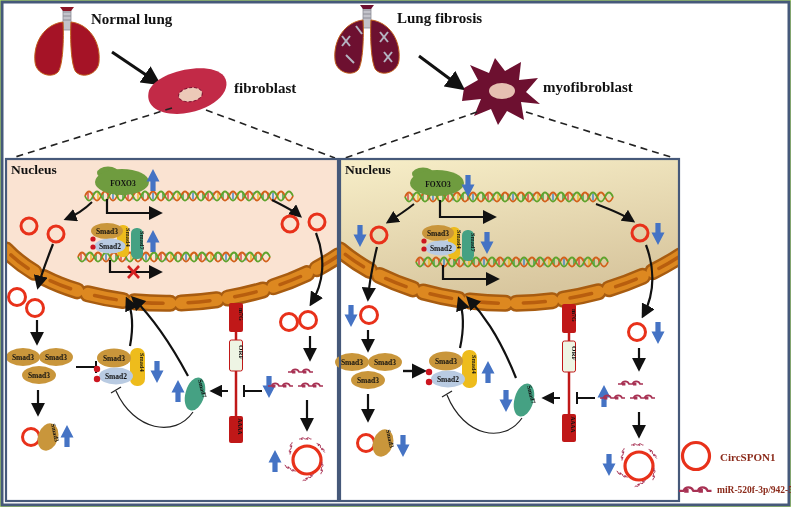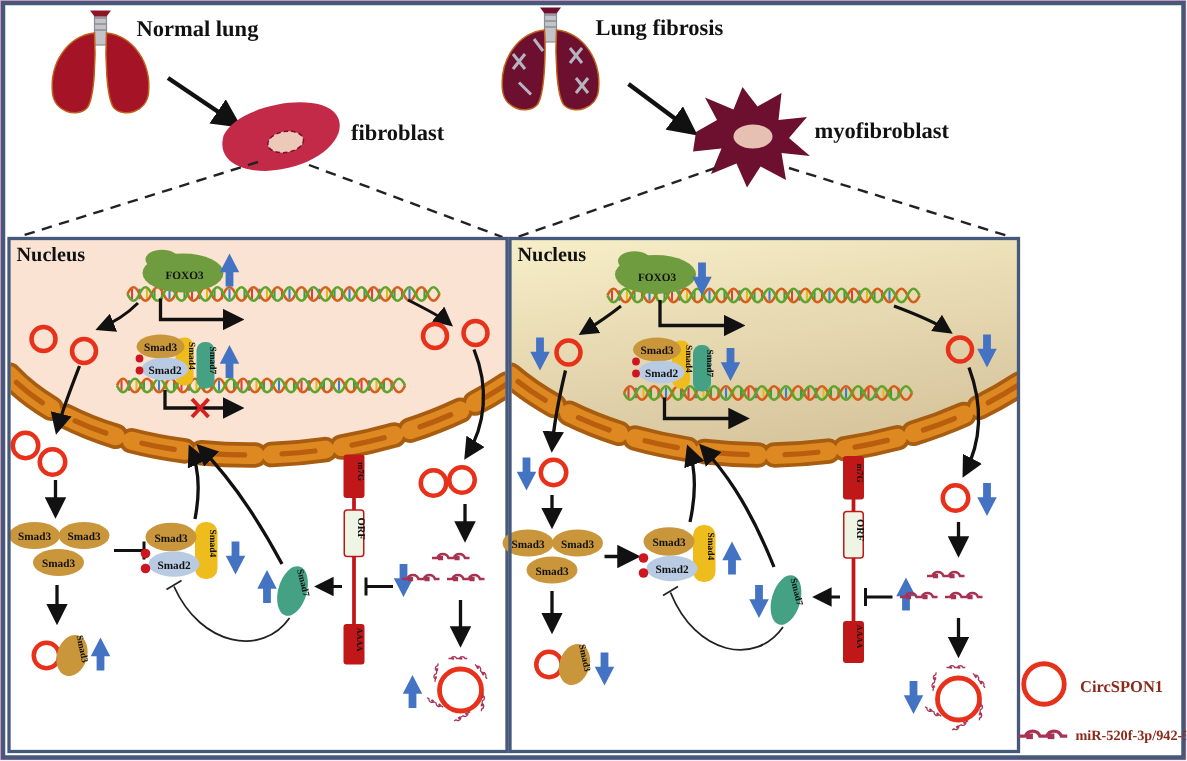--- a/index.html
+++ b/index.html
@@ -1,16 +1,16 @@
 <!DOCTYPE html>
 <html><head>
 <meta charset="utf-8">
 <style>
   html,body{margin:0;padding:0;background:#ffffff;}
-  .stage{position:relative;width:791px;height:507px;background:#f9a8d4;overflow:hidden;}
+  .stage{position:relative;width:791px;height:507px;background:#bef264;overflow:hidden;}
   svg{display:block;}
   text{font-family:"Liberation Serif","DejaVu Serif",serif;fill:#111;}
   .title{font-size:15px;font-weight:bold;}
   .nucleus-t{font-size:13.5px;font-weight:bold;}
   .prot{font-size:7.5px;font-weight:bold;text-anchor:middle;}
   .prot-sm{font-size:6.3px;font-weight:bold;}
   .legend-t1{font-size:11px;font-weight:bold;fill:#8b2a1a;}
   .legend-t2{font-size:9.5px;font-weight:bold;fill:#8b2a1a;}
   .arr{stroke:#111;fill:none;}
   .dash{stroke:#222;stroke-width:1.6;stroke-dasharray:7 5;fill:none;}

